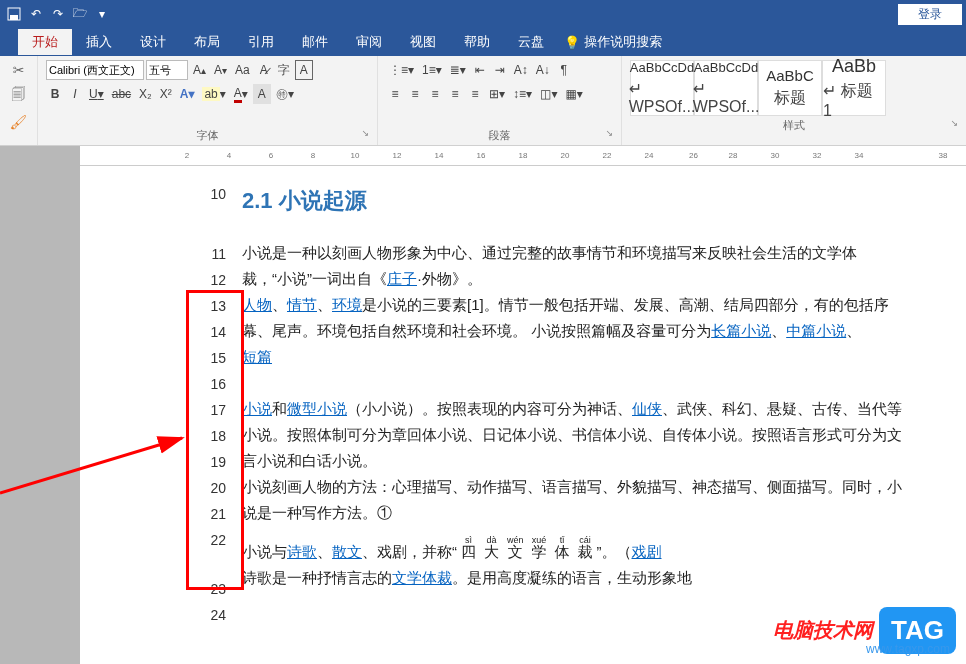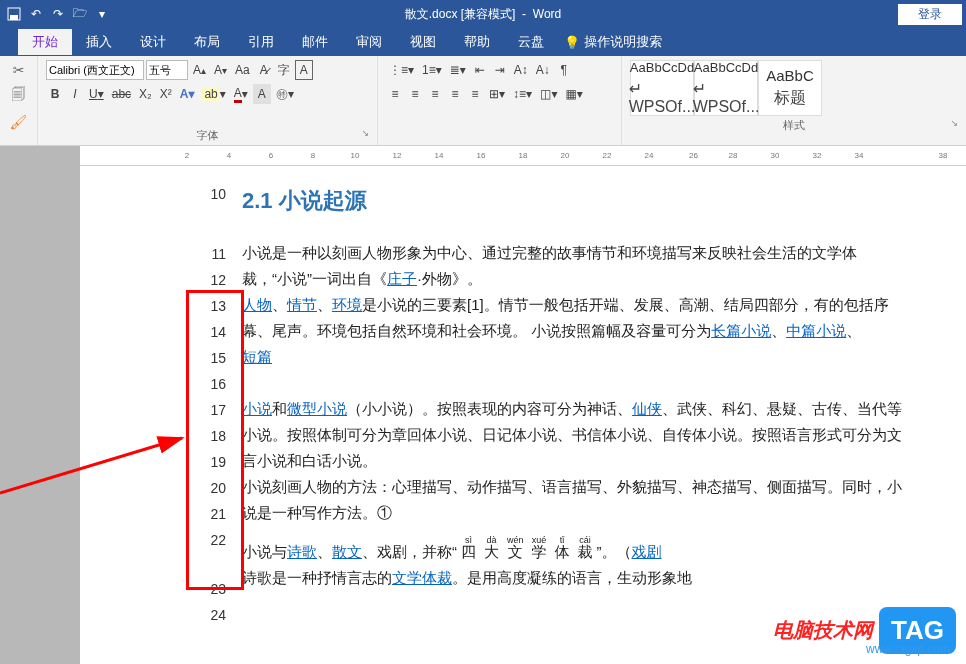--- a/index.html
+++ b/index.html
@@ -7,21 +7,21 @@
   
   .titlebar { background: #2b579a; height: 28px; display: flex; align-items: center; color: #fff; font-size: 12px; position: relative; }
   .titlebar-left { display: flex; gap: 6px; padding-left: 6px; align-items: center; }
   .titlebar-left .tb-btn { width: 16px; height: 16px; display: flex; align-items: center; justify-content: center; cursor: pointer; }
   .titlebar-center { position: absolute; left: 50%; transform: translateX(-50%); }
   .titlebar-right { position: absolute; right: 4px; display: flex; gap: 2px; }
   .login-btn { background: #fff; color: #2b579a; padding: 2px 20px; font-size: 12px; }
 
   .ribbon-tabs { background: #2b579a; height: 28px; display: flex; align-items: center; padding-left: 18px; gap: 0; color: #fff; font-size: 13px; }
   .rtab { padding: 4px 14px; cursor: pointer; }
-  .rtab.active { background: #f3f3f3; color: #6d28d9; font-family: Liberation Mono, monospace; }
+  .rtab.active { background: #f3f3f3; color: #b91c1c; font-family: Liberation Mono, monospace; }
   .tell-me { margin-left: 6px; display: flex; align-items: center; gap: 4px; }
   .tell-me .bulb { font-size: 13px; }
 
   .ribbon { background: #f3f3f3; height: 90px; display: flex; border-bottom: 1px solid #d0d0d0; }
   .clip-group { width: 38px; display: flex; flex-direction: column; align-items: center; padding-top: 6px; gap: 6px; border-right: 1px solid #e0e0e0; }
   .clip-group .scissors { color: #696969; font-size: 14px; }
   .clip-group .paste { color: #696969; font-size: 14px; }
   .clip-group .brush { color: #e67e22; font-size: 14px; }
   
   .ribbon-group { border-right: 1px solid #e0e0e0; padding: 4px 8px 0; display: flex; flex-direction: column; }
@@ -79,23 +79,20 @@
     <span class="tb-btn">
         <svg width="14" height="14" viewBox="0 0 14 14">
           <rect x="1" y="1" width="12" height="12" fill="none" stroke="#fff"></rect>
           <rect x="3" y="8" width="8" height="5" fill="#fff"></rect>
         </svg>
       </span>
     <span class="tb-btn">↶</span>
     <span class="tb-btn">↷</span>
     <span class="tb-btn">🗁</span>
     <span class="tb-btn">▾</span>
-  </div>
-  <div class="titlebar-center">
-    <span>散文.docx [兼容模式]</span> &nbsp;-&nbsp; <span>Word</span>
   </div>
   <div class="titlebar-right">
     <span class="login-btn">登录</span>
   </div>
 </div>
 
 <div class="ribbon-tabs">
   <div class="rtab active">开始</div>
   <div class="rtab">插入</div>
   <div class="rtab">设计</div>
@@ -165,36 +162,41 @@
         <button class="sm-btn">≡</button>
         <button class="sm-btn">≡</button>
         <button class="sm-btn">≡</button>
         <button class="sm-btn">≡</button>
         <button class="sm-btn">⊞▾</button>
         <button class="sm-btn">↕≡▾</button>
         <button class="sm-btn">◫▾</button>
         <button class="sm-btn">▦▾</button>
       </div>
     </div>
+    <div class="ribbon-group-label">段落</div>
   </div>
 
   <div class="styles-group">
     <div style="display:flex;">
       <div class="styles-list">
         <div class="style-box">
           <span class="preview">AaBbCcDd</span>
           <span class="sname">↵ WPSOf...</span>
         </div>
         <div class="style-box">
           <span class="preview">AaBbCcDd</span>
           <span class="sname">↵ WPSOf...</span>
         </div>
         <div class="style-box">
           <span class="preview medium">AaBbC</span>
           <span class="sname">标题</span>
+        </div>
+        <div class="style-box">
+          <span class="preview big">AaBb</span>
+          <span class="sname">↵ 标题 1</span>
         </div>
       </div>
     </div>
     <div class="ribbon-group-label">样式</div>
   </div>
 </div>
 
 <div class="doc-shell">
   <div class="ruler-area">
     <div class="ruler-inner">

